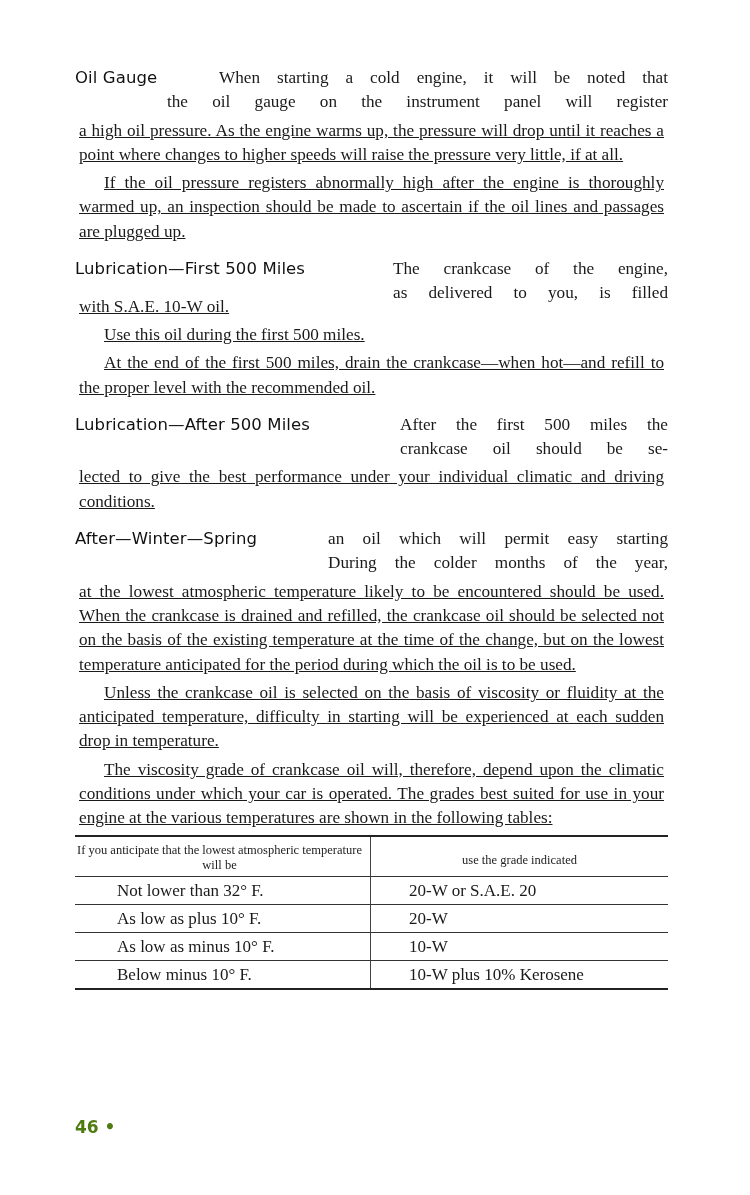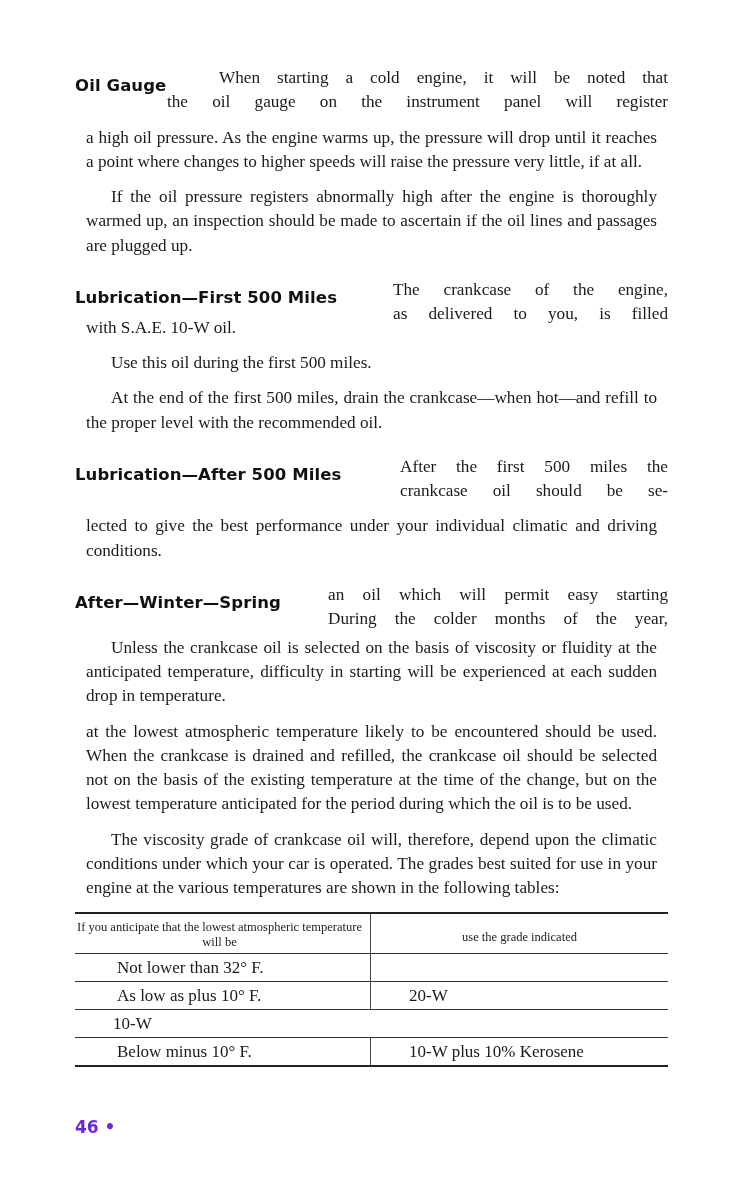--- a/index.html
+++ b/index.html
@@ -1,33 +1,33 @@
 <!DOCTYPE html>
 <html><head>
 <meta charset="utf-8">
 <style>
   html, body { margin:0; padding:0; background:#ffffff; }
   body { width:750px; height:1195px; position:relative; overflow:hidden; color:#1a1a1a; }
   .page { position:absolute; left:75px; top:66px; width:593px; font-family:"Liberation Serif", "DejaVu Serif", serif; font-size:17.2px; line-height:24.3px; }
-  .p { margin:11px; text-align:justify; text-align-last:left; }
+  .p { margin:4px; text-align:justify; text-align-last:left;text-decoration:underline; }
   .indent { text-indent:25px; }
   .sec { position:relative; margin:0; }
-  .head { font-family:"DejaVu Sans", "Liberation Sans", sans-serif; font-weight:bold; font-size:16.5px; letter-spacing:0.1px; color:#111; position:absolute; left:0; top:8px; line-height:24px; }
+  .head { font-family:"DejaVu Sans", "Liberation Sans", sans-serif; font-weight:normal; font-size:16.5px; letter-spacing:0.1px; color:#111; position:absolute; left:0; top:0; line-height:24px; }
   .runin { margin:0; text-align:justify; text-align-last:justify; }
   .gap { height:9px; }
   .table { margin-top:1px; width:593px; border-top:2px solid #222; border-bottom:2px solid #222; font-family:"Liberation Serif", "DejaVu Serif", serif; }
   .trow { display:flex; border-top:1px solid #333; }
   .trow:first-child { border-top:none; }
   .tc1 { width:296px; border-right:1px solid #444; box-sizing:border-box; }
   .tc2 { flex:1; }
   .th1 { font-size:12.5px; line-height:15px; text-align:center; padding:6px 6px 3px 0; color:#222; }
   .th2 { font-size:12.5px; line-height:15px; text-align:center; padding:16px 0 3px 0; color:#222; }
   .td1 { font-size:17px; line-height:27px; padding-left:42px; }
   .td2 { font-size:17px; line-height:27px; padding-left:38px; }
-  .folio { position:absolute; left:75px; top:1117px; font-family:"DejaVu Sans", "Liberation Sans", sans-serif; font-weight:bold; font-size:17px; color:#6d28d9; }
+  .folio { position:absolute; left:75px; top:1117px; font-family:"DejaVu Sans", "Liberation Sans", sans-serif; font-weight:bold; font-size:17px; color:#4d7c0f; }
 </style>
 </head>
 <body>
 
 <div class="page">
 
   <div class="sec">
     <span class="head">Oil Gauge</span>
     <p class="runin" style="margin-left:144px">When starting a cold engine, it will be noted that</p>
     <p class="runin" style="margin-left:92px">the oil gauge on the instrument panel will register</p>
@@ -54,38 +54,40 @@
     <p class="runin" style="margin-left:325px">crankcase oil should be se-</p>
     <p class="p">lected to give the best performance under your individual climatic and driving conditions.</p>
   </div>
 
   <div class="gap"></div>
 
   <div class="sec">
     <span class="head">After—Winter—Spring</span>
     <p class="runin" style="margin-left:253px">an oil which will permit easy starting</p>
     <p class="runin" style="margin-left:253px">During the colder months of the year,</p>
+    <p class="p">at the lowest atmospheric temperature likely to be encountered should be used. When the crankcase is drained and refilled, the crankcase oil should be selected not on the basis of the existing temperature at the time of the change, but on the lowest temperature anticipated for the period during which the oil is to be used.</p>
     <p class="p indent" style="margin-top:4px">Unless the crankcase oil is selected on the basis of viscosity or fluidity at the anticipated temperature, difficulty in starting will be experienced at each sudden drop in temperature.</p>
-    <p class="p">at the lowest atmospheric temperature likely to be encountered should be used. When the crankcase is drained and refilled, the crankcase oil should be selected not on the basis of the existing temperature at the time of the change, but on the lowest temperature anticipated for the period during which the oil is to be used.</p>
     <p class="p indent" style="margin-top:4px">The viscosity grade of crankcase oil will, therefore, depend upon the climatic conditions under which your car is operated. The grades best suited for use in your engine at the various temperatures are shown in the following tables:</p>
   </div>
 
   <div class="table">
     <div class="trow">
       <div class="tc1 th1">If you anticipate that the lowest atmospheric temperature will be</div>
       <div class="tc2 th2">use the grade indicated</div>
     </div>
     <div class="trow">
       <div class="tc1 td1">Not lower than 32° F.</div>
+      <div class="tc2 td2">20-W or S.A.E. 20</div>
     </div>
     <div class="trow">
       <div class="tc1 td1">As low as plus 10° F.</div>
       <div class="tc2 td2">20-W</div>
     </div>
     <div class="trow">
+      <div class="tc1 td1">As low as minus 10° F.</div>
       <div class="tc2 td2">10-W</div>
     </div>
     <div class="trow">
       <div class="tc1 td1">Below minus 10° F.</div>
       <div class="tc2 td2">10-W plus 10% Kerosene</div>
     </div>
   </div>
 </div>
 
 <div class="folio">

